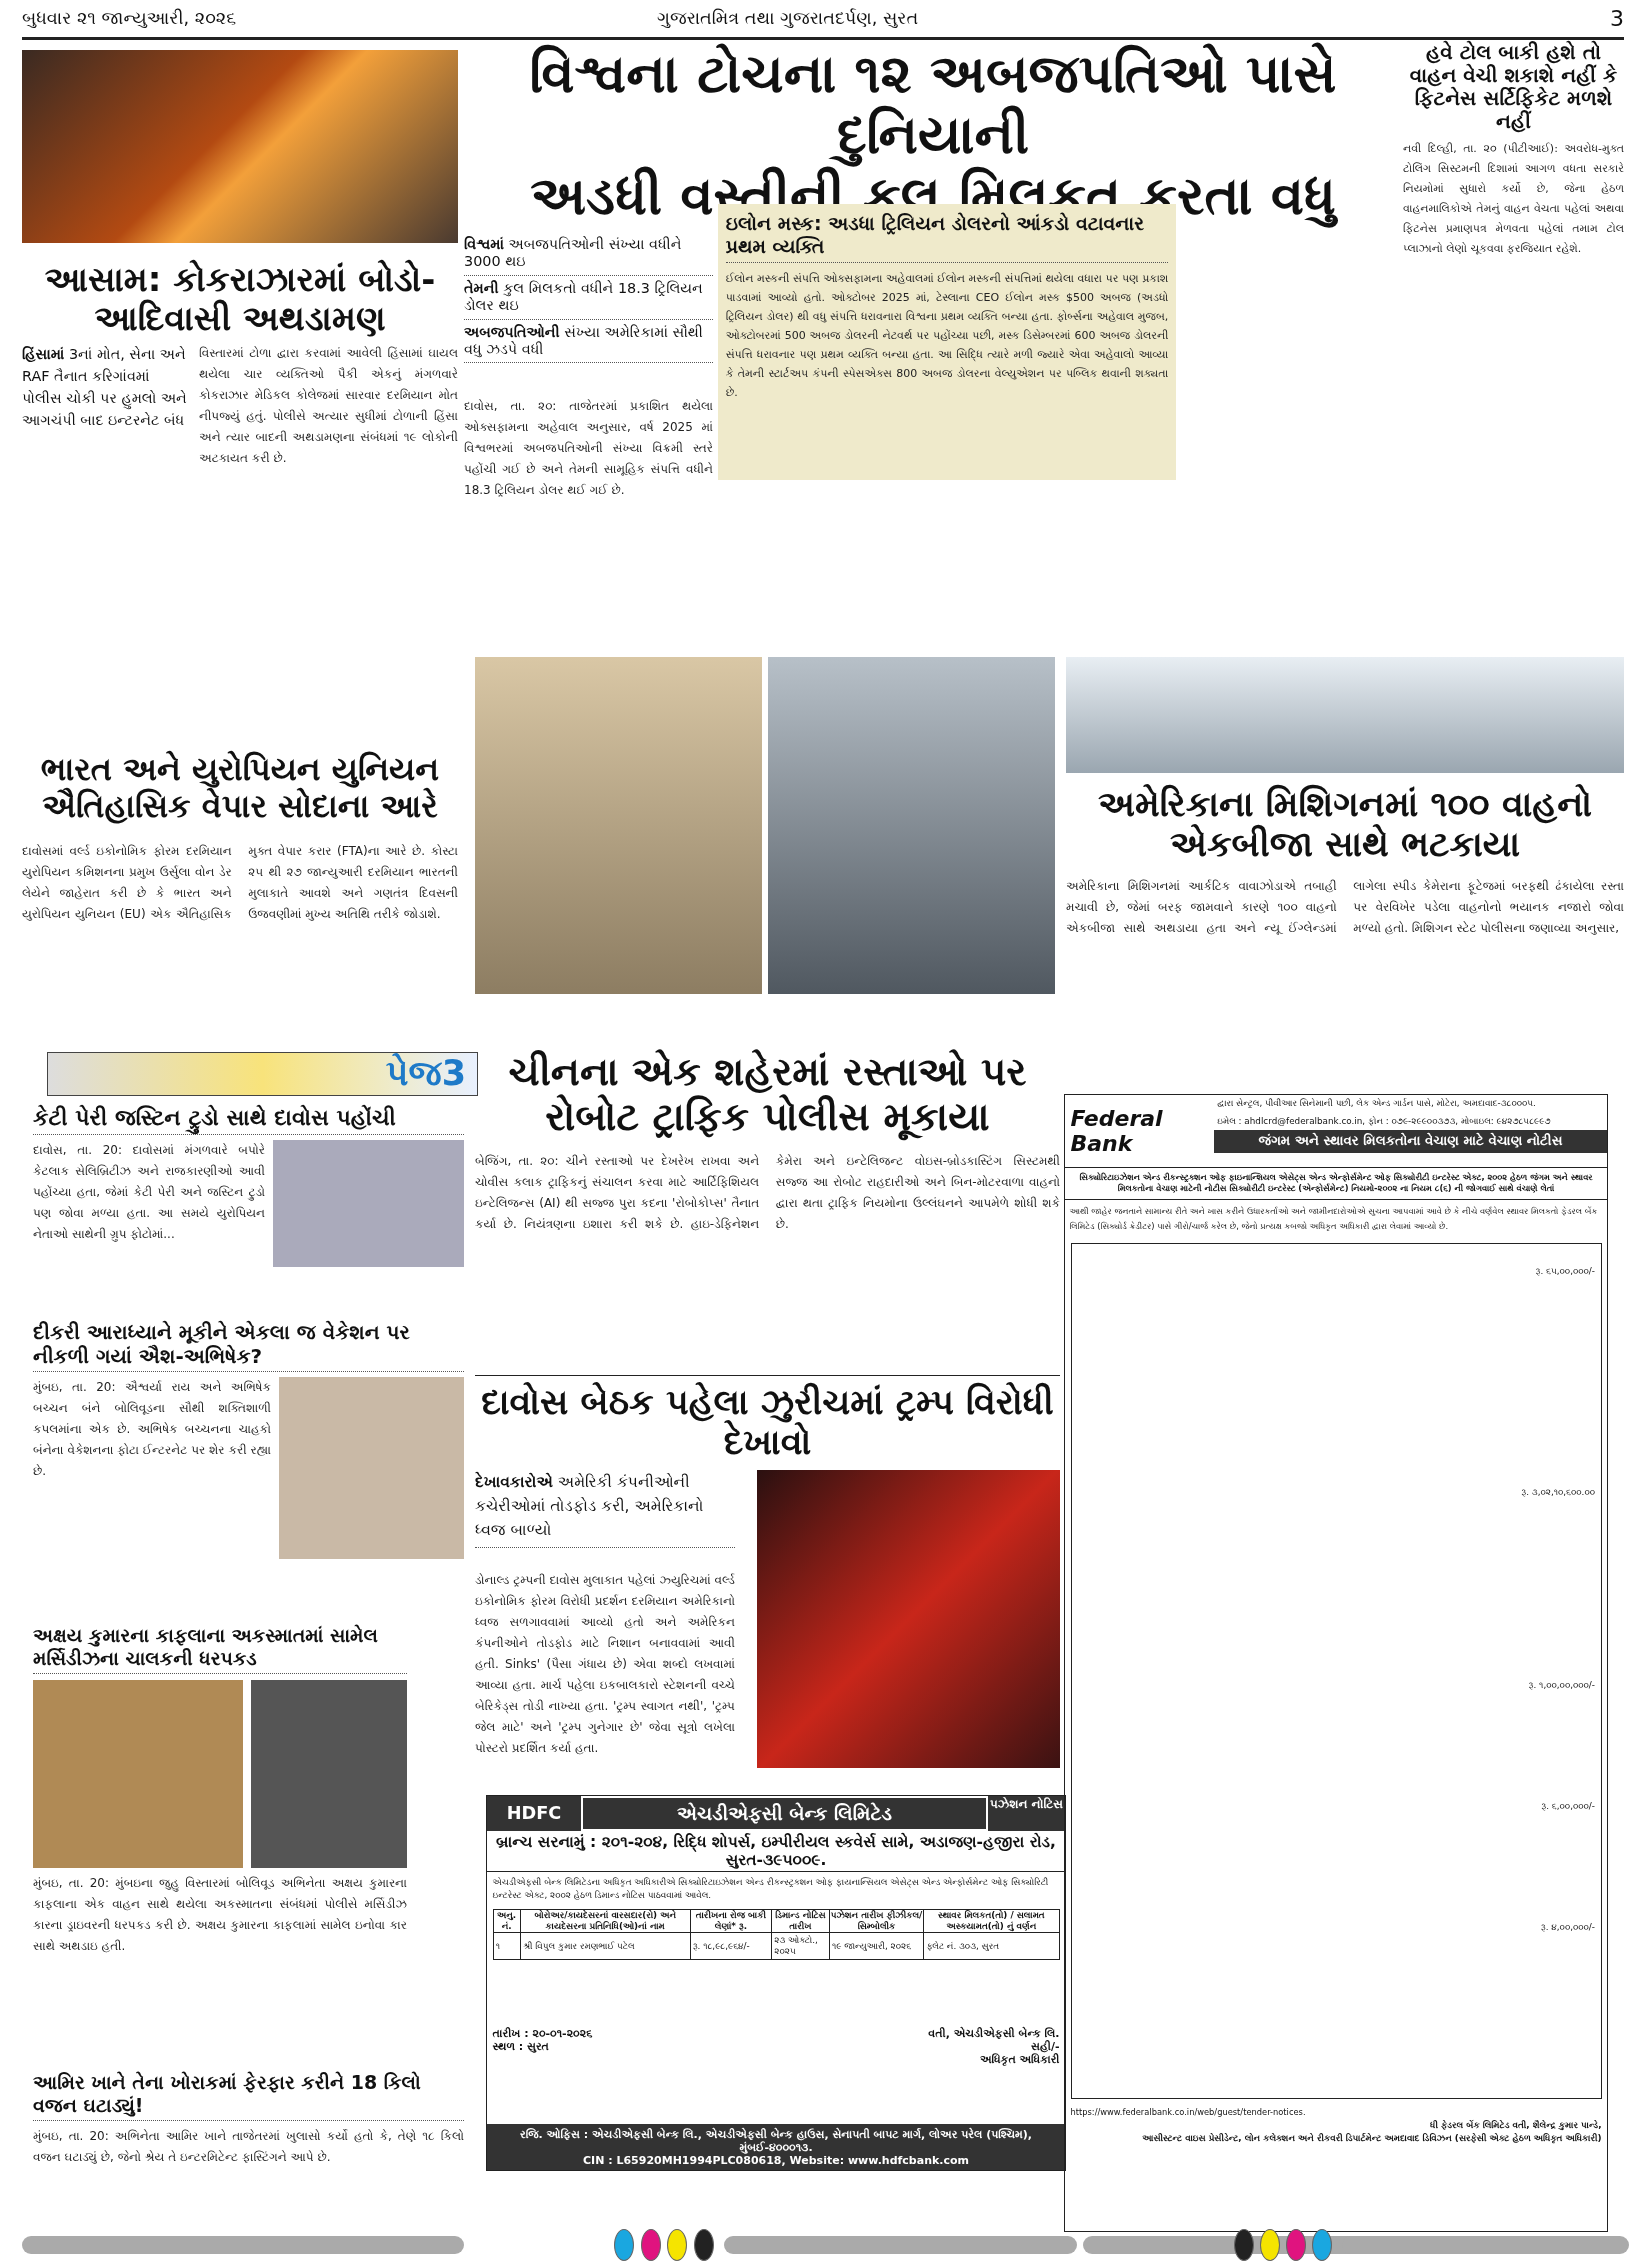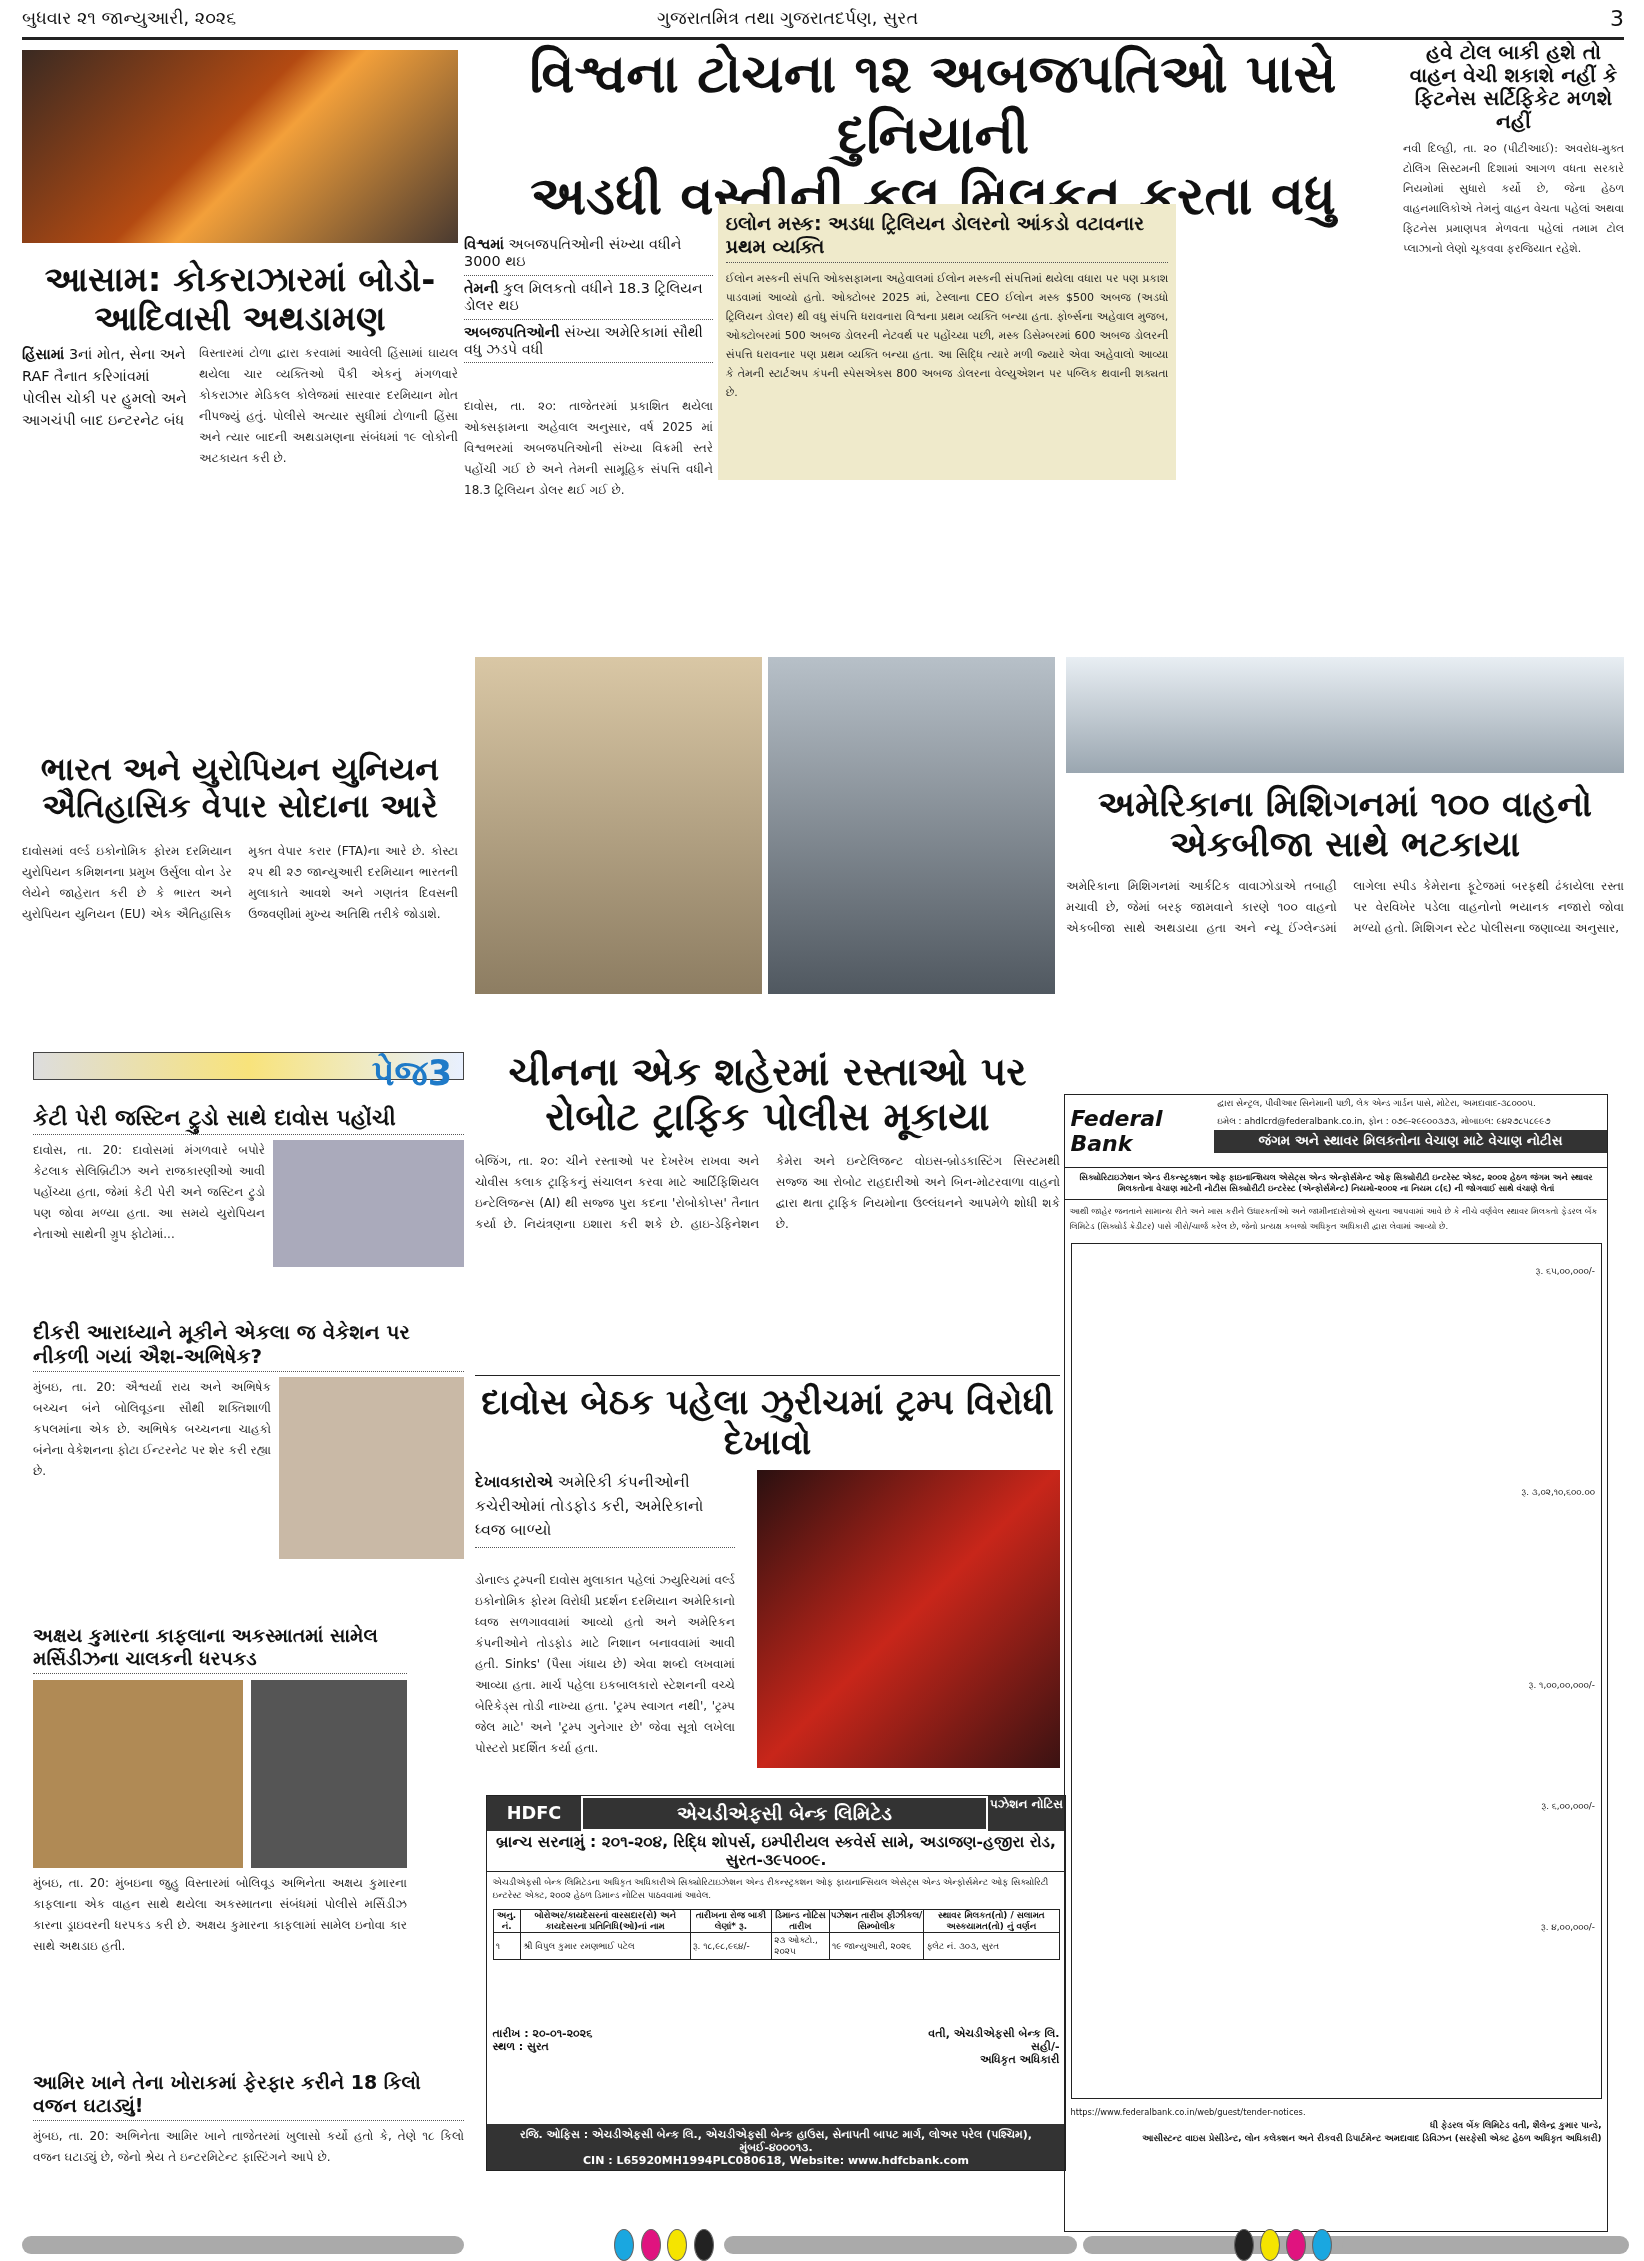--- a/index.html
+++ b/index.html
@@ -82,21 +82,21 @@
  <div class="headline" style="font-size:35px">દાવોસ બેઠક પહેલા ઝુરીચમાં ટ્રમ્પ વિરોધી દેખાવો</div>
  <div style="display:flex;gap:22px;margin-top:7.7px">
   <div style="width:265px">
    <div class="dotted" style="font-size:15.5px;line-height:24px;padding-bottom:5.5px"><b>દેખાવકારોએ</b> <span>અમેરિકી કંપનીઓની કચેરીઓમાં તોડફોડ કરી, અમેરિકાનો ધ્વજ બાળ્યો</span></div>
    <div class="body" style="margin-top:22px">ડોનાલ્ડ ટ્રમ્પની દાવોસ મુલાકાત પહેલાં ઝ્યુરિચમાં વર્લ્ડ ઇકોનોમિક ફોરમ વિરોધી પ્રદર્શન દરમિયાન અમેરિકાનો ધ્વજ સળગાવવામાં આવ્યો હતો અને અમેરિકન કંપનીઓને તોડફોડ માટે નિશાન બનાવવામાં આવી હતી. Sinks' (પૈસા ગંધાય છે) એવા શબ્દો લખવામાં આવ્યા હતા. માર્ચ પહેલા ઇકબાલકારો સ્ટેશનની વચ્ચે બેરિકેડ્સ તોડી નાખ્યા હતા. 'ટ્રમ્પ સ્વાગત નથી', 'ટ્રમ્પ જેલ માટે' અને 'ટ્રમ્પ ગુનેગાર છે' જેવા સૂત્રો લખેલા પોસ્ટરો પ્રદર્શિત કર્યા હતા.</div>
   </div>
   <div class="photo" style="width:309px;height:298px;background:linear-gradient(135deg,#2a1010,#c8261a 50%,#3a1212)"></div>
  </div>
 </div>
 
-<div class="abs" style="left:33px;top:1052px;width:431px;height:28px;background:linear-gradient(90deg,#ddd,#f8e37b,#e8f0ff);border:1.1px solid #444;text-align:right;font-size:35px;font-weight:bold;color:#1e7ac8;padding-right:11px">પેજ3</div>
+<div class="abs" style="left:47px;top:1052px;width:431px;height:44px;background:linear-gradient(90deg,#ddd,#f8e37b,#e8f0ff);border:1.1px solid #444;text-align:right;font-size:35px;font-weight:bold;color:#1e7ac8;padding-right:11px">પેજ3</div>
 <div class="abs" style="left:33px;top:1105px;width:431px">
  <div class="dotted" style="font-weight:bold;font-size:22px;padding-bottom:4.4px">કેટી પેરી જસ્ટિન ટ્રુડો સાથે દાવોસ પહોંચી</div>
  <div style="display:flex;gap:7.7px;margin-top:4.4px">
       <div class="body" style="width:232px">દાવોસ, તા. 20: દાવોસમાં મંગળવારે બપોરે કેટલાક સેલિબ્રિટીઝ અને રાજકારણીઓ આવી પહોંચ્યા હતા, જેમાં કેટી પેરી અને જસ્ટિન ટ્રુડો પણ જોવા મળ્યા હતા. આ સમયે યુરોપિયન નેતાઓ સાથેની ગ્રુપ ફોટોમાં...</div>
       <div class="photo" style="flex:1;height:127px;background:#aab"></div>
     </div>
 </div>
 <div class="abs" style="left:33px;top:1320px;width:431px">
  <div class="dotted" style="font-weight:bold;font-size:20px;padding-bottom:3.3px">દીકરી આરાધ્યાને મૂકીને એકલા જ વેકેશન પર નીકળી ગયાં ઐશ-અભિષેક?</div>
  <div style="display:flex;gap:7.7px;margin-top:4.4px">

